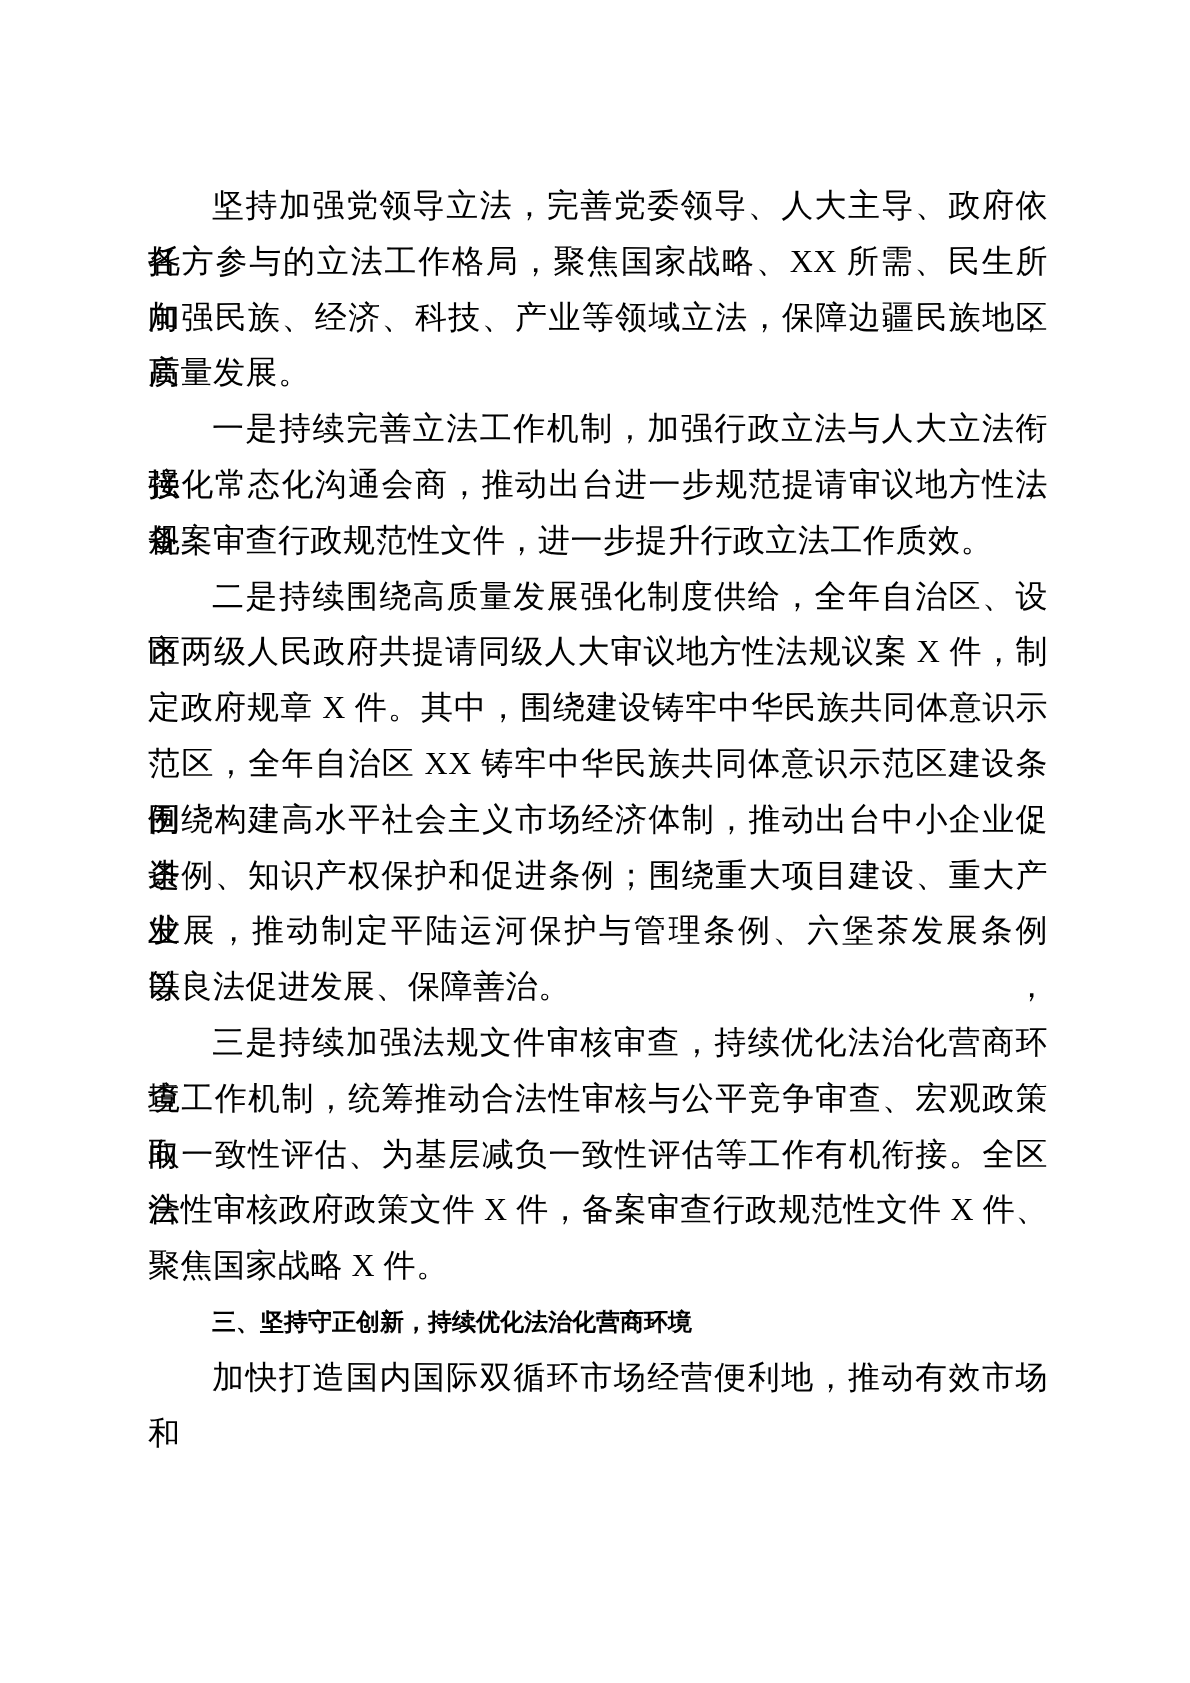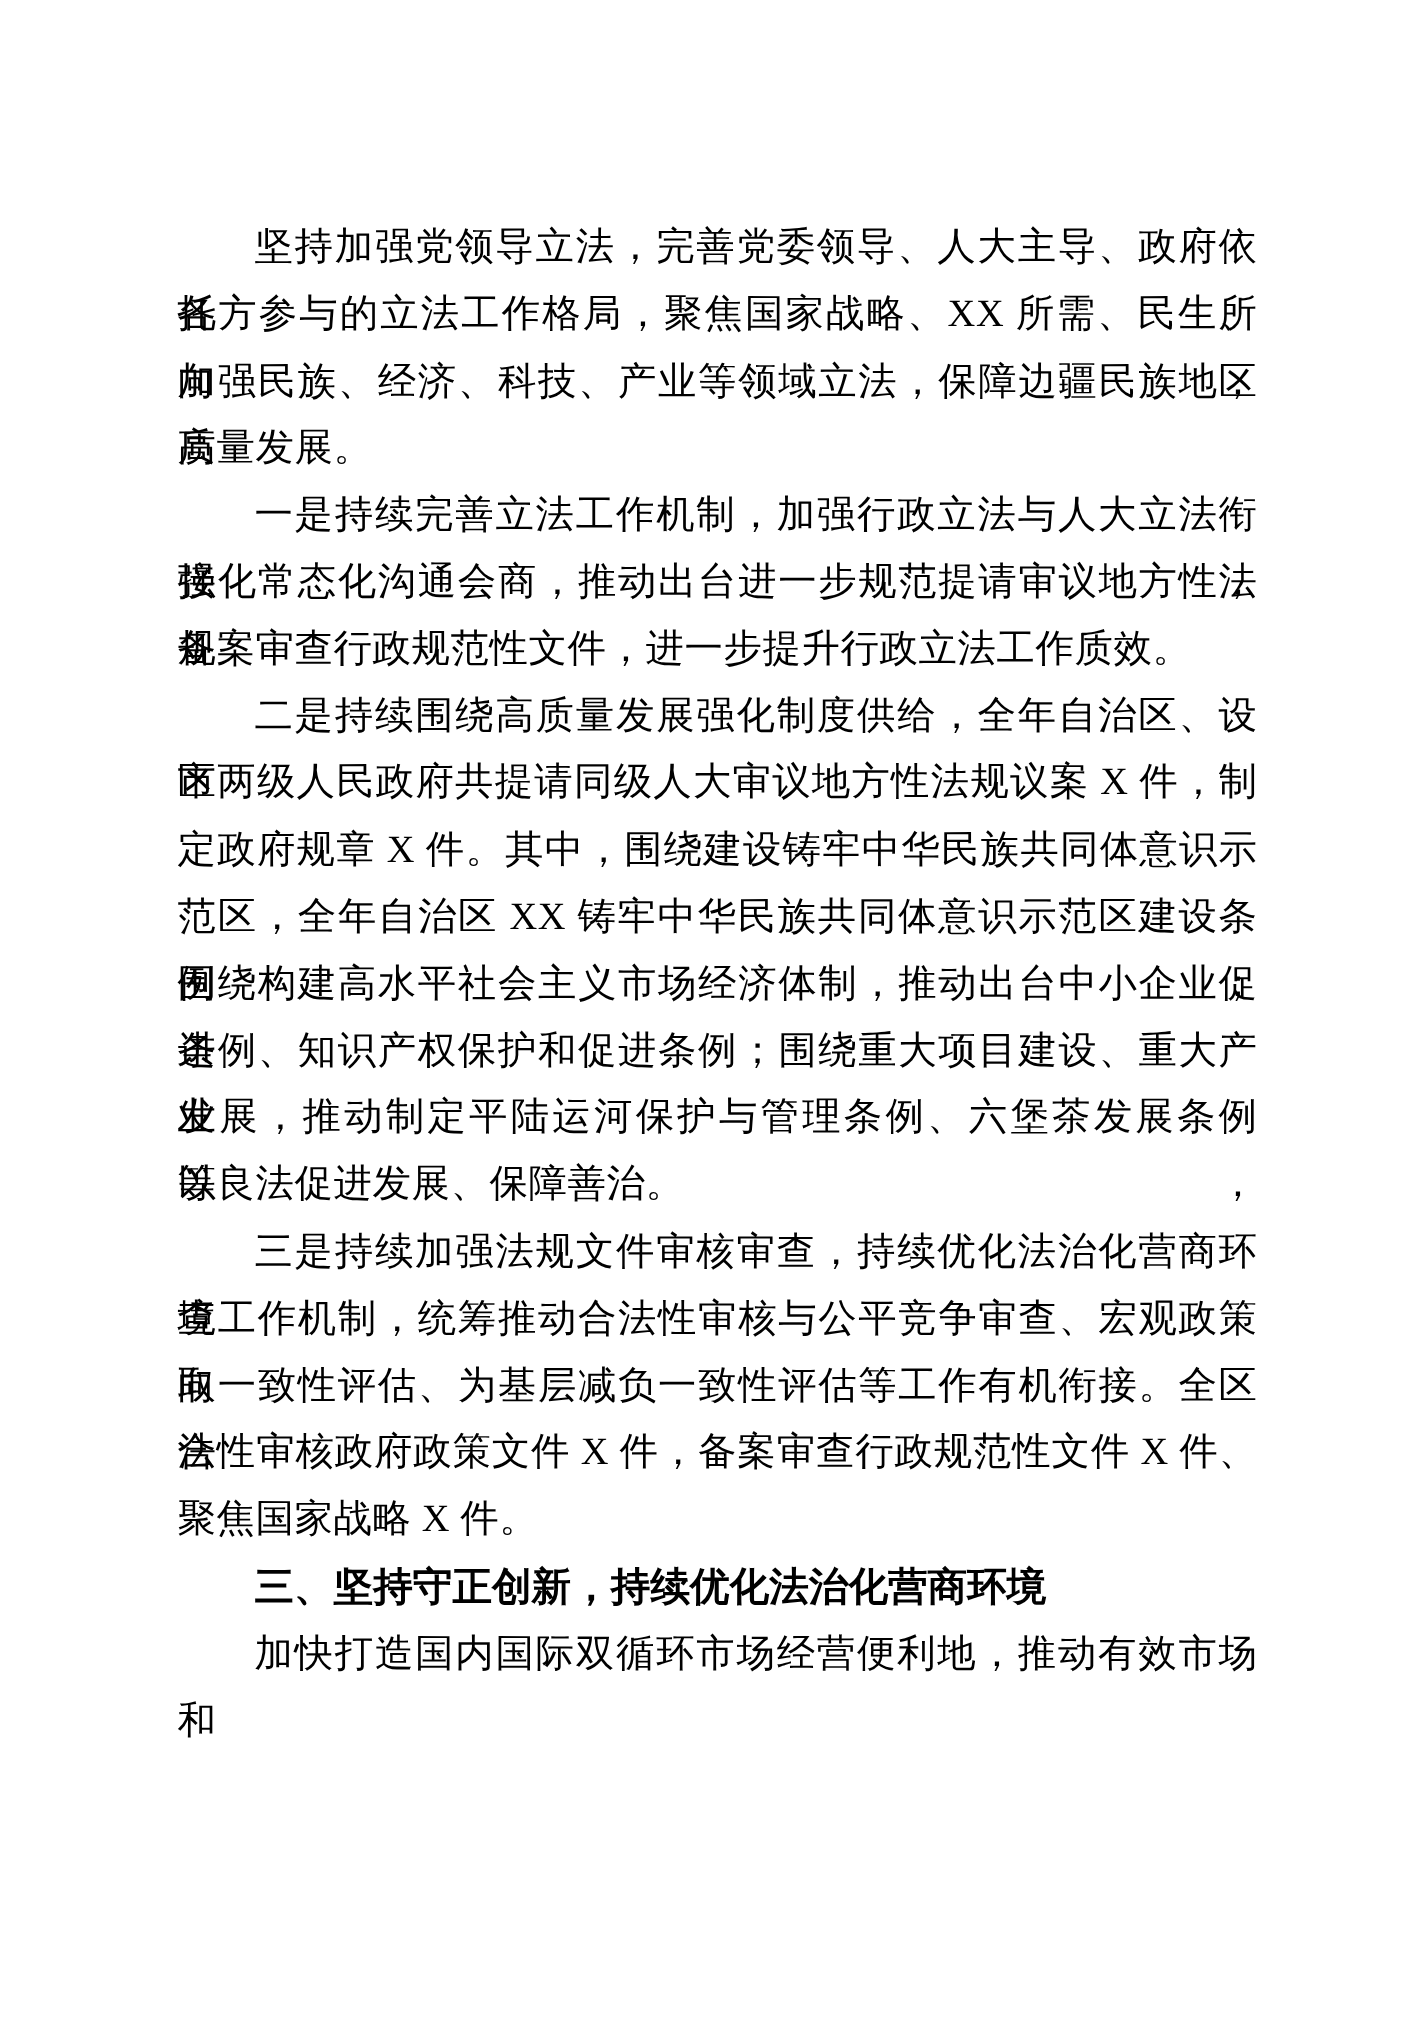--- a/index.html
+++ b/index.html
@@ -42,21 +42,21 @@
   }
   .line.fill {
     text-align-last: justify;
   }
   .line.indent {
     text-indent: 64px;
   }
   .line.heading {
     font-family: "Liberation Sans", "DejaVu Sans", sans-serif;
     font-weight: 700;
-    font-size: 33px;
+    font-size: 24px;
     letter-spacing: 0;
   }
 </style>
 </head>
 <body>
 
 <div class="page">
   <div class="text-column">
       <div class="paragraph body">
         <div class="line body indent fill">坚持加强党领导立法，完善党委领导、人大主导、政府依托、</div>

